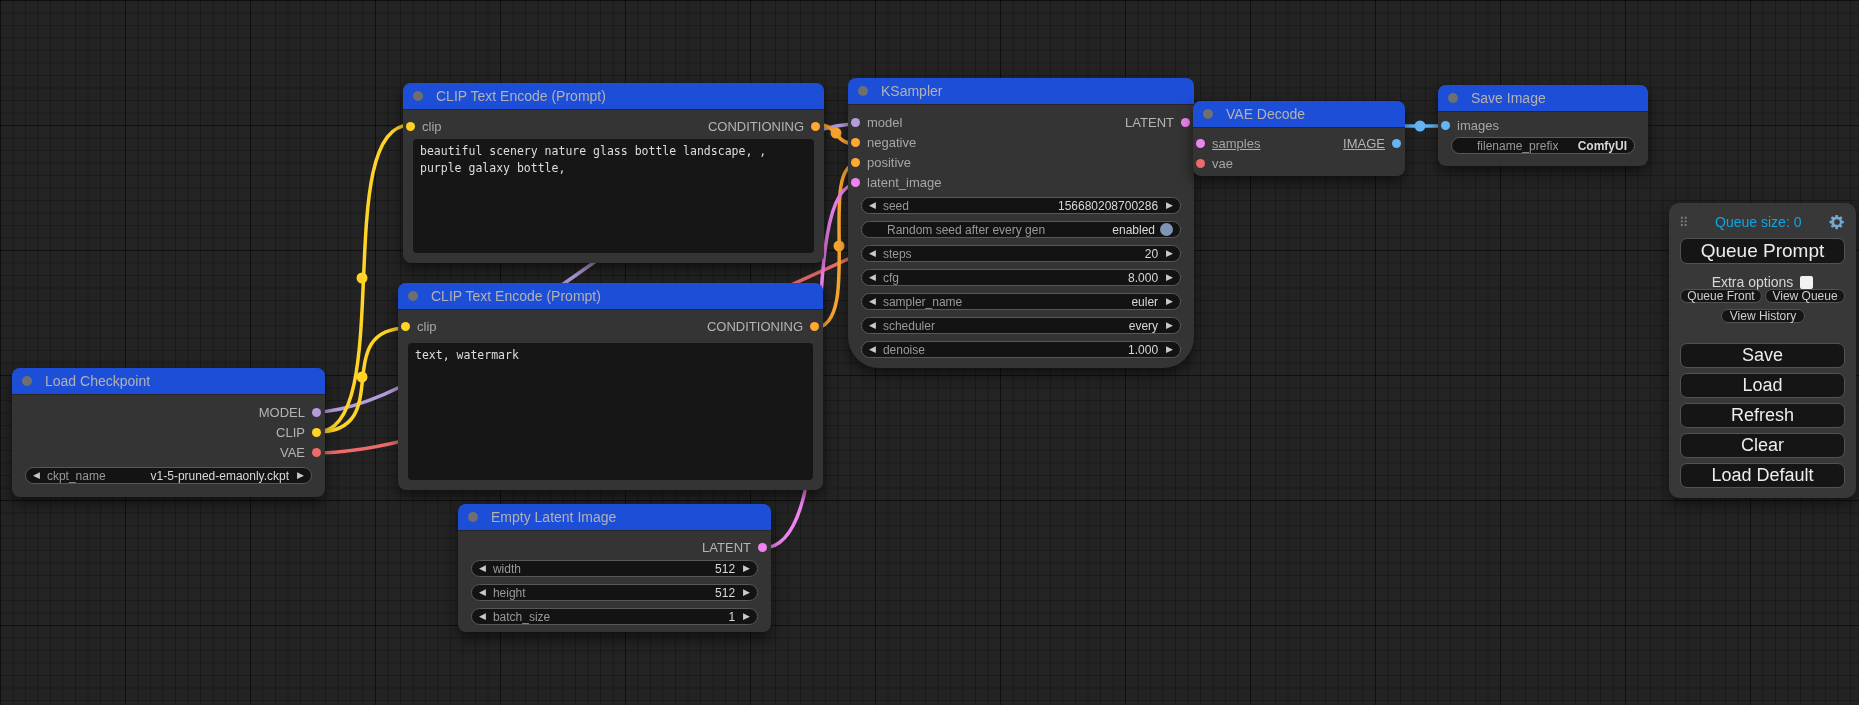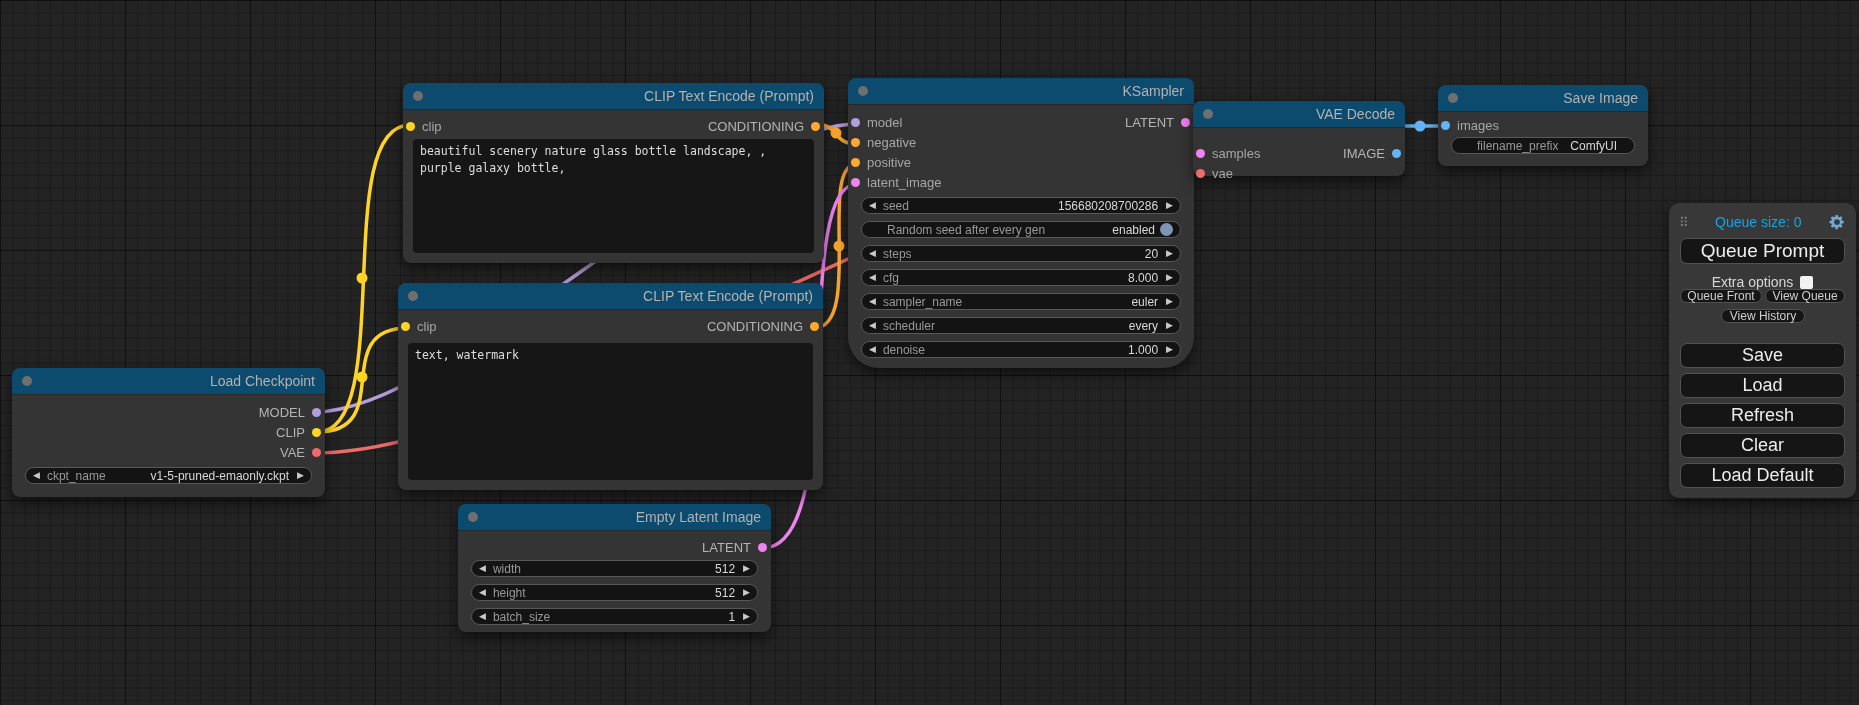--- a/index.html
+++ b/index.html
@@ -18,25 +18,24 @@
   #wires{ position:absolute; left:0; top:0; z-index:1; pointer-events:none; }
   #wires path{ fill:none; stroke-width:3.5px; }
 
   .node{
     position:absolute; z-index:2;
     background:#343434; border-radius:8px;
     box-shadow:0 6px 14px rgba(0,0,0,.55);
     color:#b0b0b0;
   }
   .node-title{
-    height:27px; display:flex; align-items:center; gap:21px;
+    height:27px; display:flex; align-items:center; gap:13px;
     padding:0 10px; font-size:14px; color:#b2b2b2;
-    background:#0c4a6e; border-radius:8px 8px 0 0;
+    background:#1d4ed8; border-radius:8px 8px 0 0;
     border-bottom:1px solid #272727;
-    justify-content:space-between;
   }
   .tdot{ width:10px; height:10px; border-radius:50%; flex:0 0 auto; }
   .slot-row{
     display:flex; align-items:center; height:20px;
     padding:0 4px 0 3px; font-size:13px;
   }
   .slot-in{ display:flex; align-items:center; gap:7px; color:#a6a6a6; }
   .slot-out{ display:flex; align-items:center; gap:7px; margin-left:auto; color:#b4b4b4; }
   .dot{ width:9px; height:9px; border-radius:50%; flex:0 0 auto; }
 
@@ -221,21 +220,21 @@
     <span class="wvalue">1.000</span>
     <span class="arrow r">▶</span>
   </div>
 </div>
 
 <div class="node" style="left:1193px; top:101px; width:212px; height:75px;">
   <div class="node-title">
     <span class="tdot" style="background-color: rgb(111, 111, 111);"></span>
     <span>VAE Decode</span>
   </div>
-  <div class="slot-row" style="margin-top:15px;">
+  <div class="slot-row" style="margin-top:5px;text-decoration:underline;">
     <span class="slot-in">
       <span class="dot" style="background-color: rgb(241, 131, 241);"></span>
       <span>samples</span>
     </span>
     <span class="slot-out">
       <span>IMAGE</span>
       <span class="dot" style="background-color: rgb(100, 181, 246);"></span>
     </span>
   </div>
   <div class="slot-row">
@@ -252,21 +251,21 @@
     <span>Save Image</span>
   </div>
   <div class="slot-row" style="margin-top:3px;">
     <span class="slot-in">
       <span class="dot" style="background-color: rgb(100, 181, 246);"></span>
       <span>images</span>
     </span>
   </div>
   <div class="widget no-arrows" style="margin-top:2px;">
     <span class="wlabel">filename_prefix</span>
-    <span class="wvalue" style="margin-right:10px;">ComfyUI</span>
+    <span class="wvalue" style="margin-right:0;font-weight:bold;">ComfyUI</span>
   </div>
 </div>
 
 <div class="node" style="left:12px; top:368px; width:313px; height:129px;">
   <div class="node-title">
     <span class="tdot" style="background-color: rgb(111, 111, 111);"></span>
     <span>Load Checkpoint</span>
   </div>
   <div class="slot-row" style="margin-top:7px;">
     <span class="slot-out">

